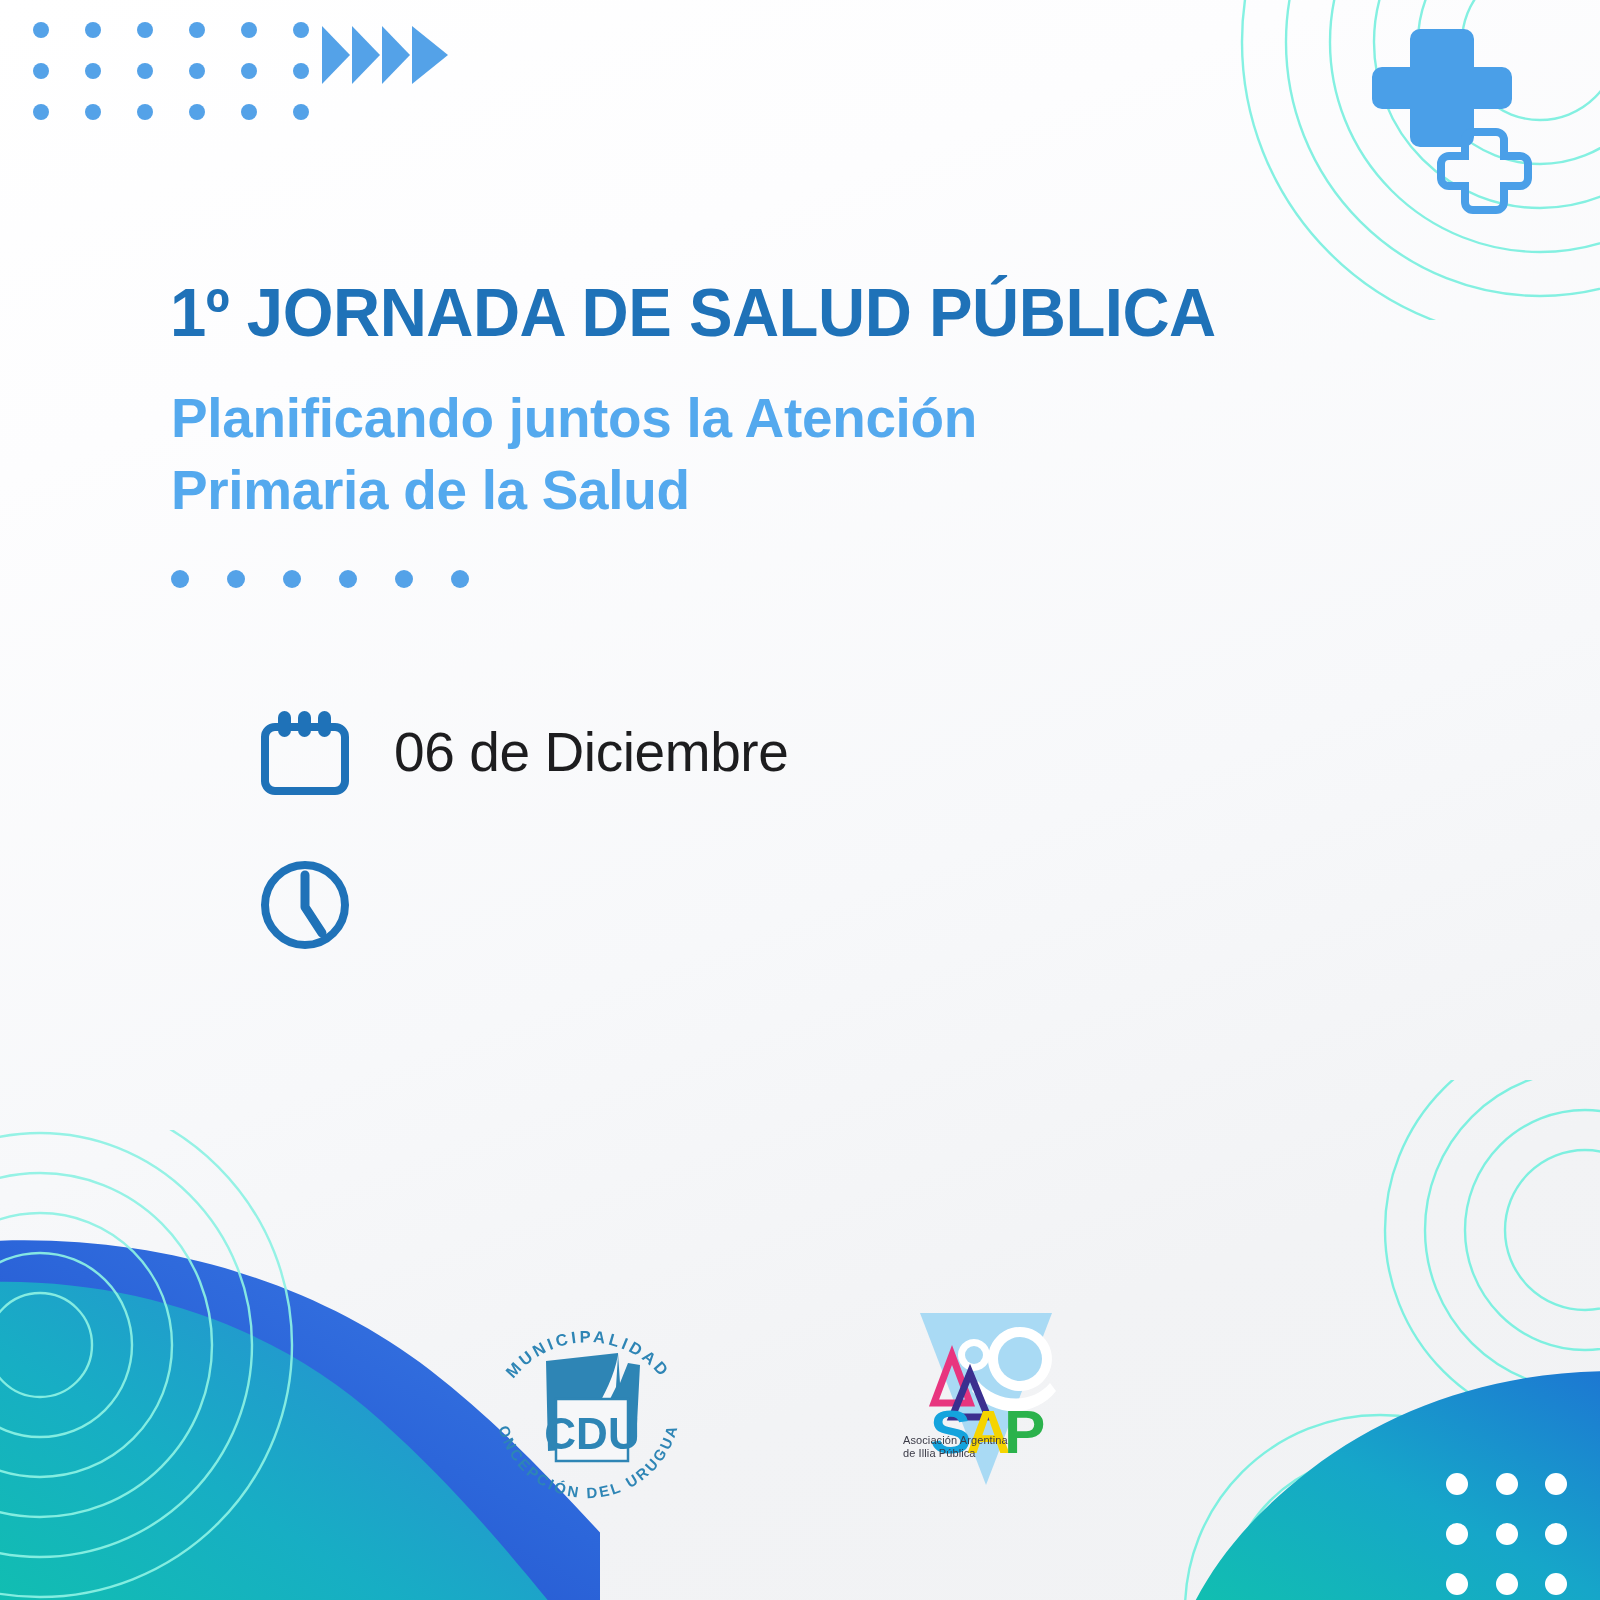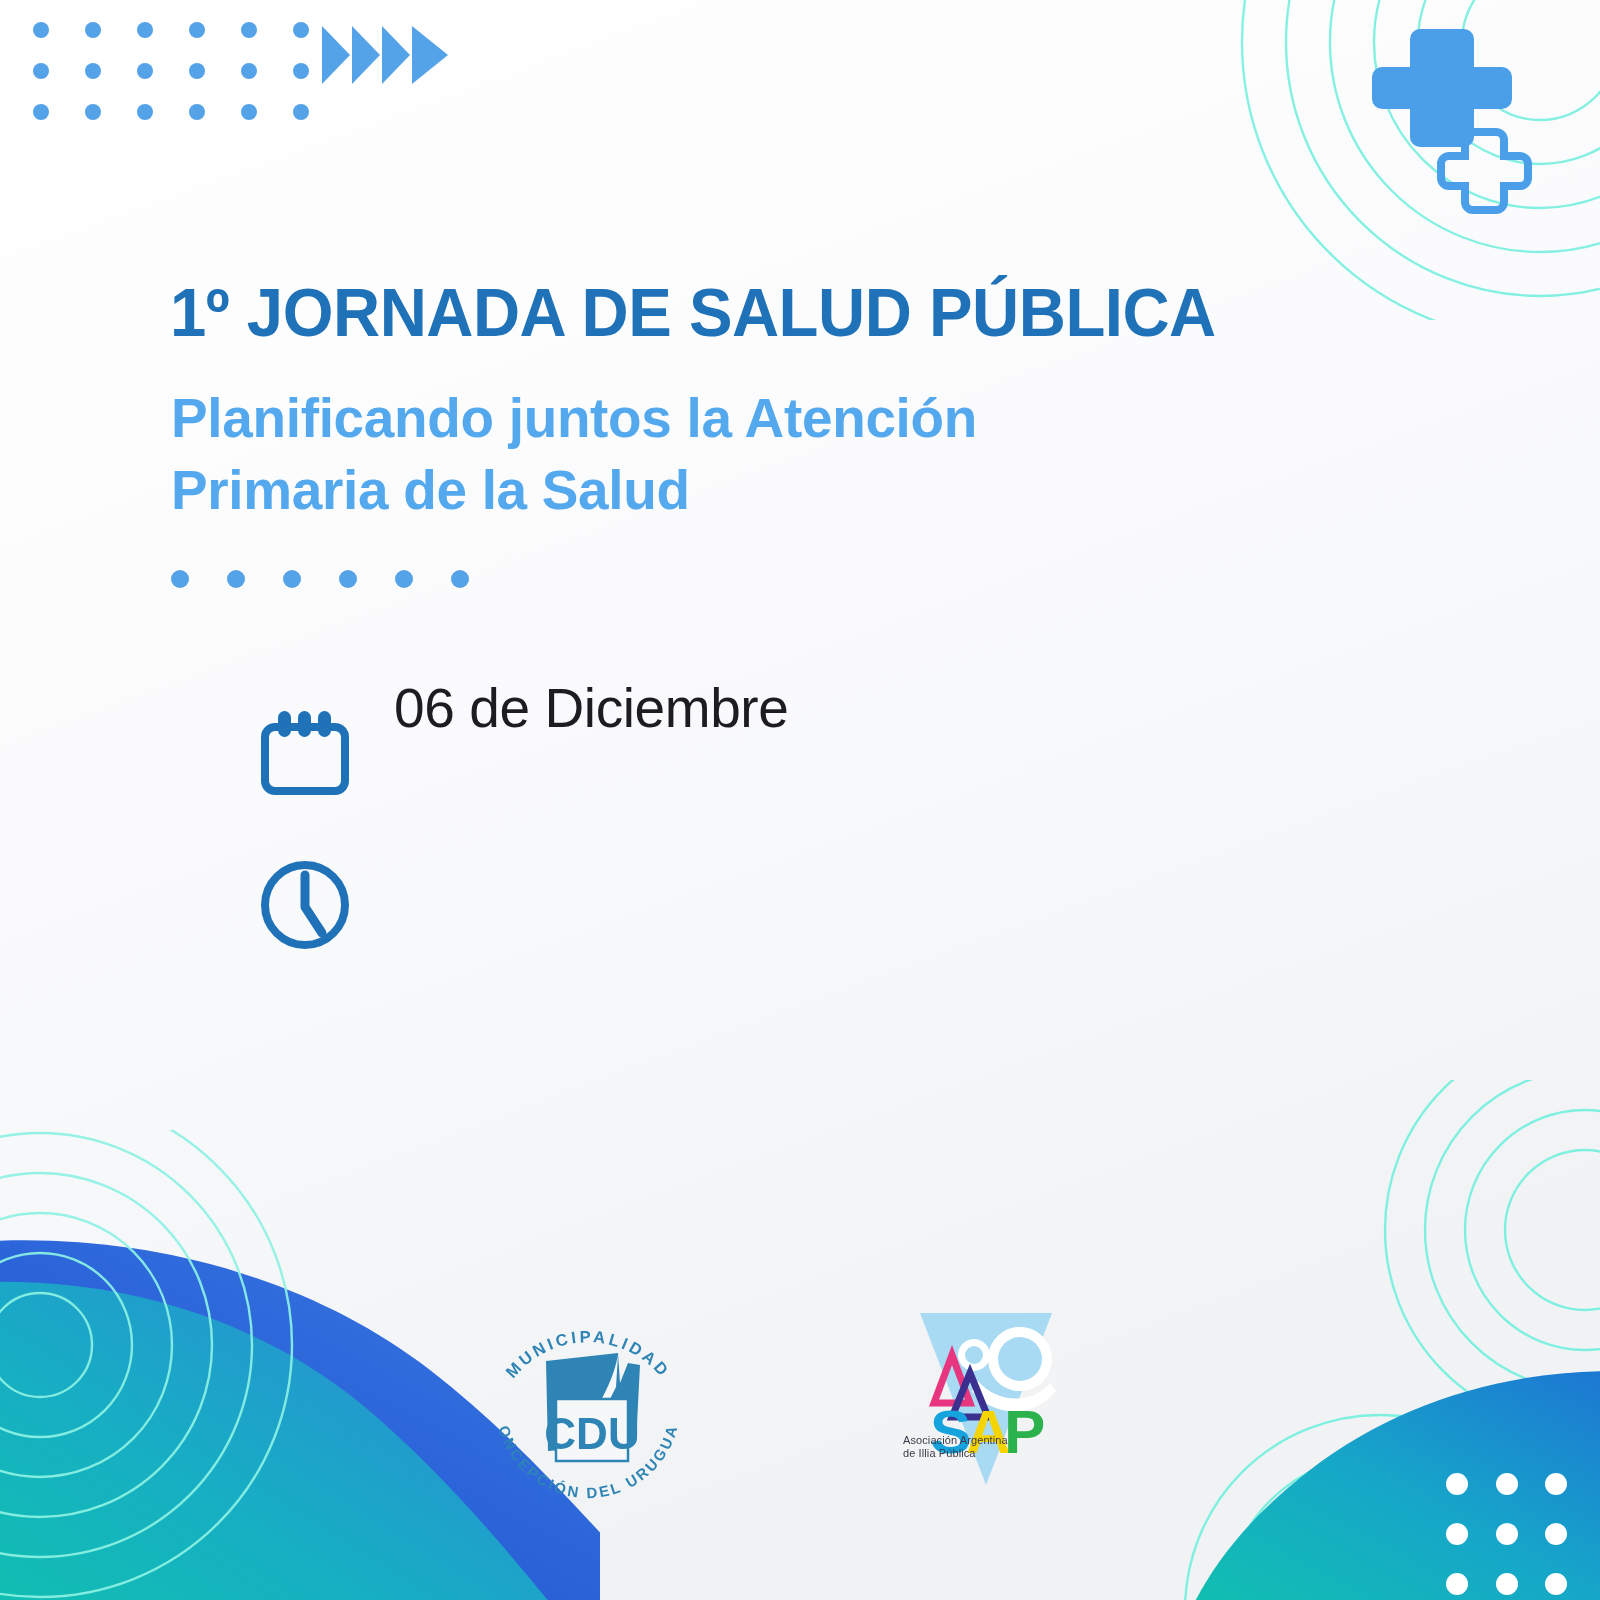--- a/index.html
+++ b/index.html
@@ -38,21 +38,21 @@
     line-height:1.28;letter-spacing:-0.3px;
     transform:scaleX(0.98);transform-origin:left top;
   }
   .subtitle span{display:block;}
 
   .rowdots{position:absolute;left:163px;top:570px;display:flex;gap:38px;}
   .rowdots i{width:18px;height:18px;border-radius:50%;background:#54a2e8;display:block;}
 
   
   .info{position:absolute;left:248px;top:676px;}
-  .inforow{display:flex;height:152px;}
+  .inforow{display:flex;align-items:center;height:152px;}
   .inforow .ico{width:100px;flex:0 0 100px;display:flex;align-items:center;justify-content:flex-start;}
   .inforow .txt{
     font-size:55px;color:#1d1d1f;font-weight:400;letter-spacing:-0.4px;
     margin-left:38px;white-space:nowrap;
   }
 
   
   .logos{position:absolute;left:0;top:1285px;width:1600px;height:250px;}
   .logo-cdu{position:absolute;left:468px;top:6px;width:240px;height:240px;}
   .logo-aasap{position:absolute;left:900px;top:0px;width:170px;height:230px;}

